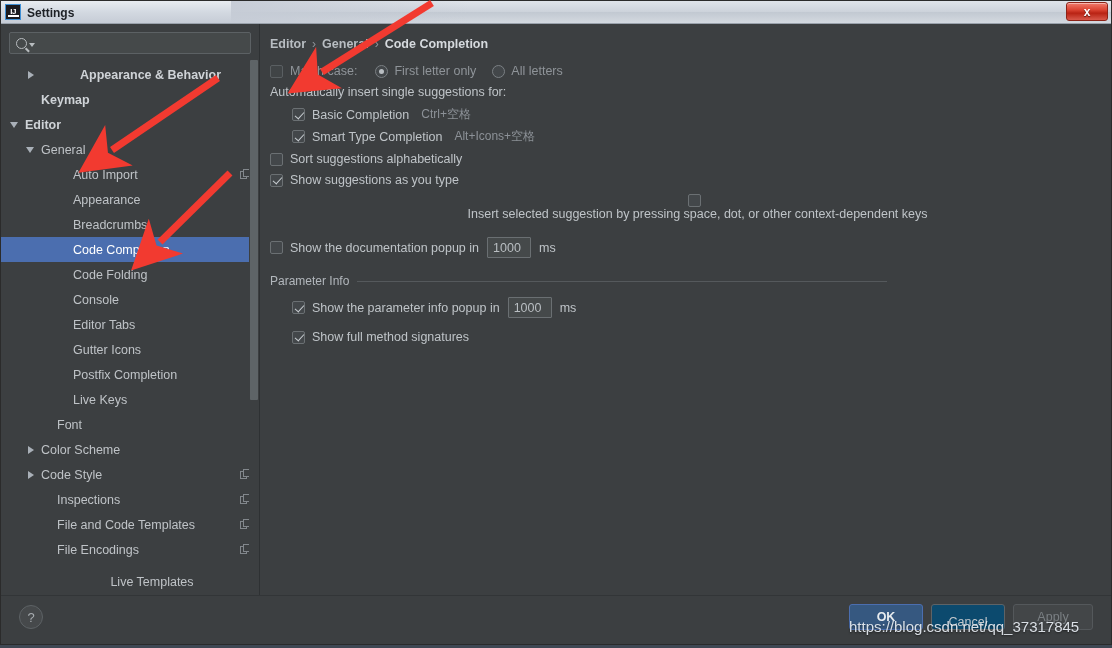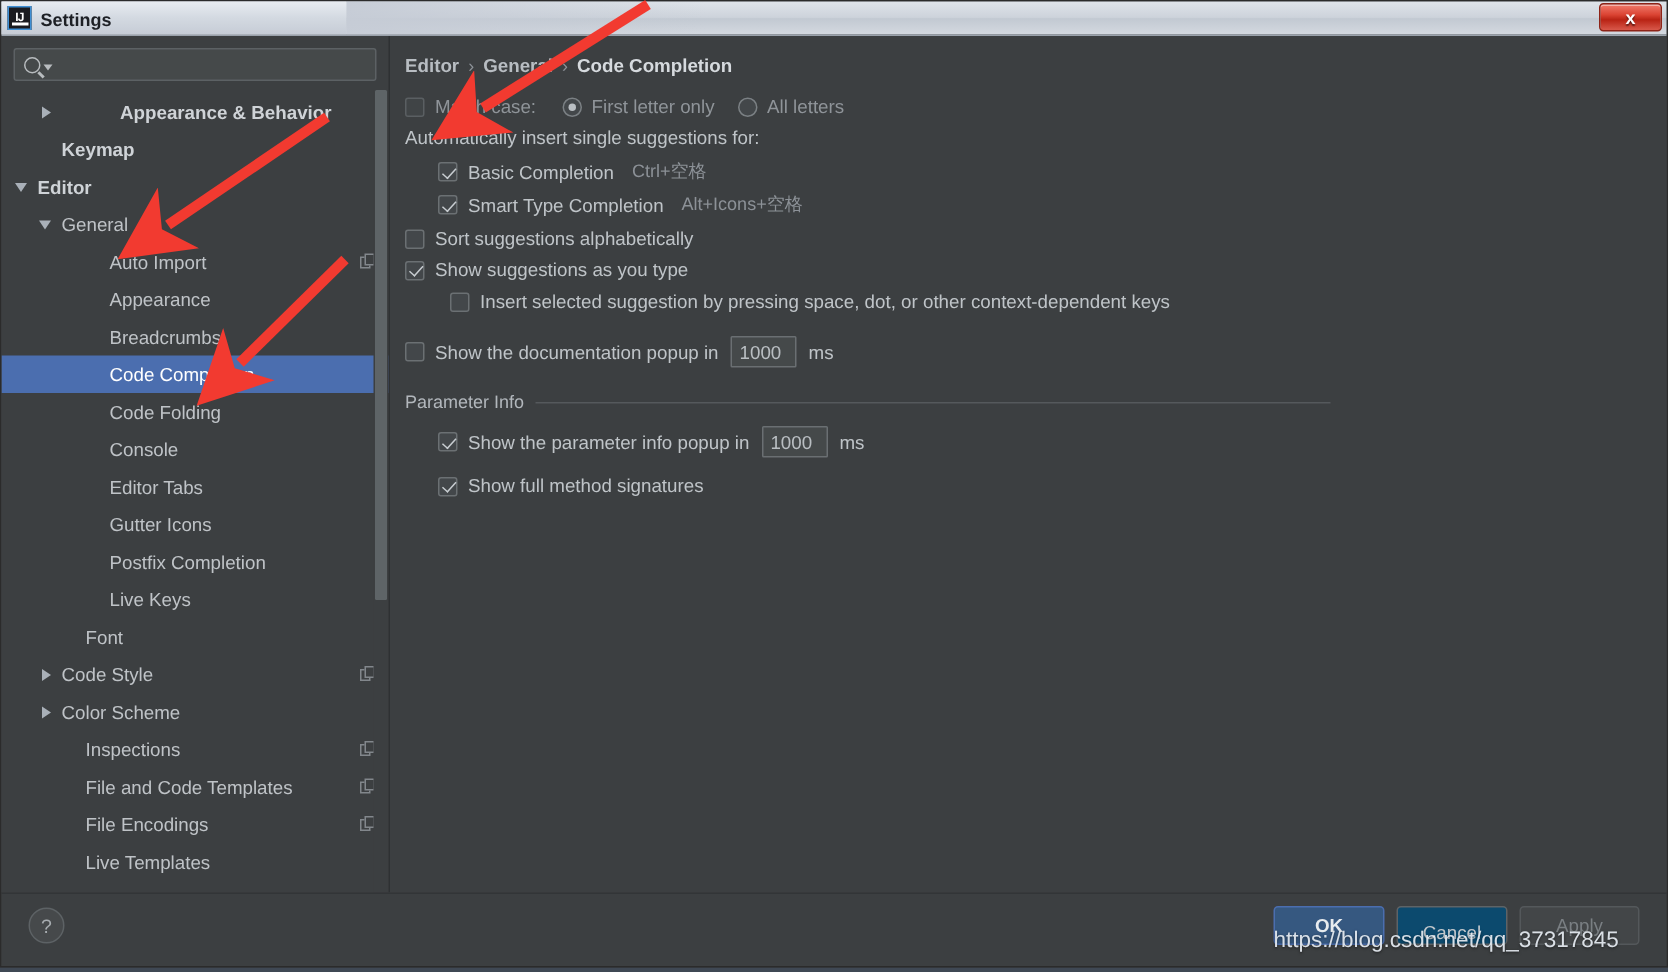--- a/index.html
+++ b/index.html
@@ -370,43 +370,43 @@
             <div class="tree-row" style="padding-left: 56px;">
               <span class="twisty"></span>
               <span class="tree-label">Live Keys</span>
             </div>
             <div class="tree-row" style="padding-left: 40px;">
               <span class="twisty"></span>
               <span class="tree-label">Font</span>
             </div>
             <div class="tree-row" style="padding-left: 24px;">
               <span class="twisty collapsed"></span>
+              <span class="tree-label">Color Scheme</span>
+            </div>
+            <div class="tree-row" style="padding-left: 24px;">
+              <span class="twisty collapsed"></span>
               <span class="tree-label">Code Style</span>
               <span class="copy-icon"></span>
             </div>
-            <div class="tree-row" style="padding-left: 24px;">
-              <span class="twisty collapsed"></span>
-              <span class="tree-label">Color Scheme</span>
-            </div>
             <div class="tree-row" style="padding-left: 40px;">
               <span class="twisty"></span>
               <span class="tree-label">Inspections</span>
               <span class="copy-icon"></span>
             </div>
             <div class="tree-row" style="padding-left: 40px;">
               <span class="twisty"></span>
               <span class="tree-label">File and Code Templates</span>
               <span class="copy-icon"></span>
             </div>
             <div class="tree-row" style="padding-left: 40px;">
               <span class="twisty"></span>
               <span class="tree-label">File Encodings</span>
               <span class="copy-icon"></span>
             </div>
-            <div class="tree-row" style="padding-left: 40px;">
+            <div class="tree-row" style="padding-left: 52px; flex-direction: column;">
               <span class="twisty"></span>
               <span class="tree-label">Live Templates</span>
             </div>
           </div>
         <div id="tree-scrollbar-track">
           <div id="tree-scrollbar-thumb"></div>
         </div>
       </div>
     </div>
 
@@ -448,21 +448,21 @@
       <div class="row">
         <span class="cb"></span>
         <span class="lbl">Sort suggestions alphabetically</span>
       </div>
 
       <div class="row">
         <span class="cb checked"></span>
         <span class="lbl">Show suggestions as you type</span>
       </div>
 
-      <div class="row indent3" style="margin-bottom:16px;">
+      <div class="row indent3" style="margin-bottom:16px;flex-direction:column;">
         <span class="cb"></span>
         <span class="lbl">Insert selected suggestion by pressing space, dot, or other context-dependent keys</span>
       </div>
 
       <div class="row">
         <span class="cb"></span>
         <span class="lbl">Show the documentation popup in</span>
         <input class="numfield" type="text" value="1000" style="">
         <span class="unit">ms</span>
       </div>

